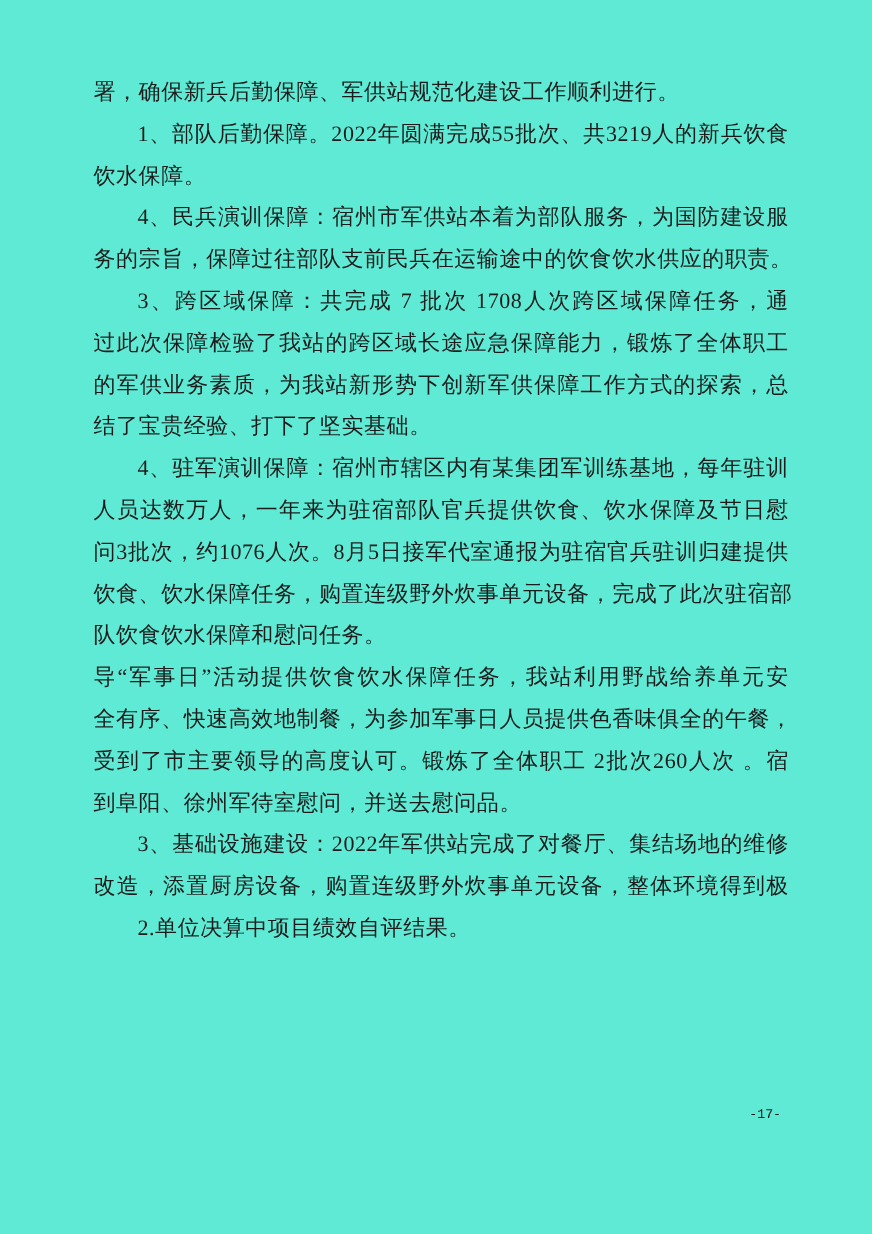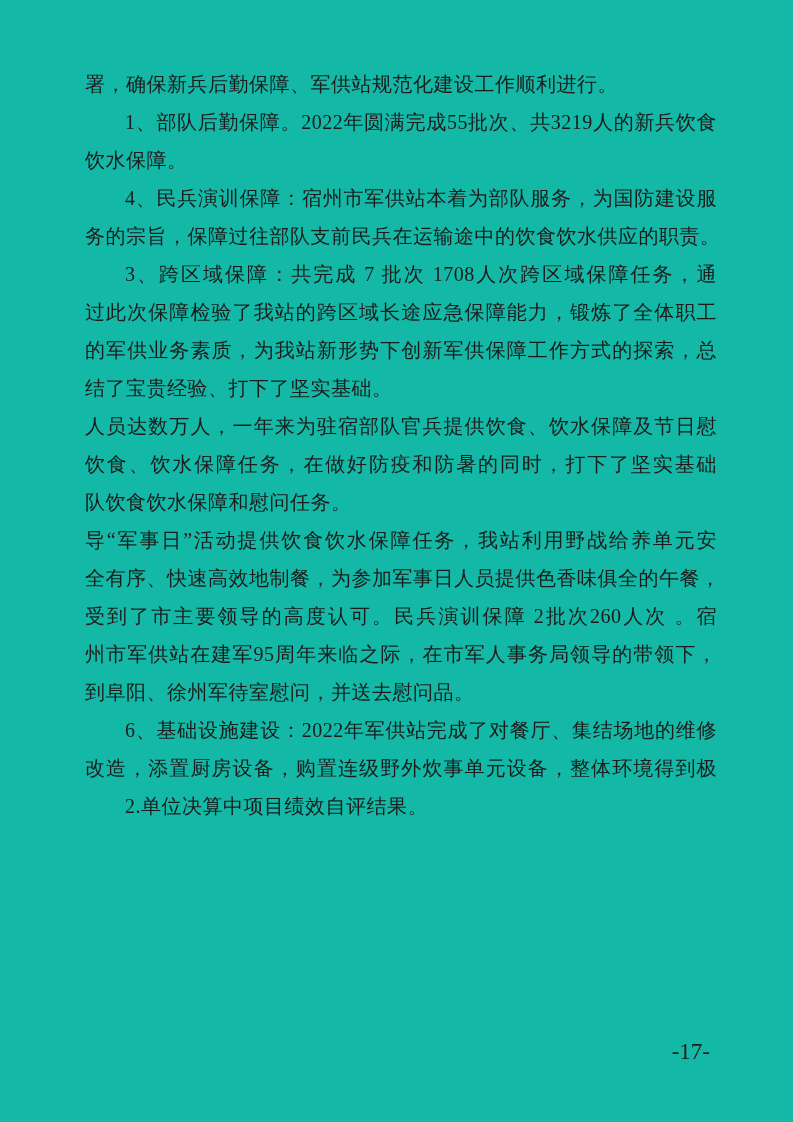--- a/index.html
+++ b/index.html
@@ -4,21 +4,21 @@
 <style>
   html, body {
     margin: 0;
     padding: 0;
     background: #ffffff;
   }
   .page {
     position: relative;
     width: 793px;
     height: 1122px;
-    background: #14b8a6;
+    background: #5eead4;
     overflow: hidden;
     font-family: "Liberation Serif", "DejaVu Serif", serif;
     color: #1c1c1c;
   }
   .doc-body {
     position: absolute;
     top: 65px;
     left: 85px;
     width: 632px;
   }
@@ -40,26 +40,26 @@
   }
   .line.last {
     text-align: left;
     text-align-last: left;
   }
   .line.indent {
     text-indent: 40px;
   }
   .page-footer {
     position: absolute;
-    top: 1041px;
+    top: 1002px;
     right: 83px;
-    font-size: 23px;
+    font-size: 12px;
     line-height: 22px;
     color: #1c1c1c;
-    font-family: Liberation Serif, serif;
+    font-family: Liberation Mono, monospace;
   }
 </style>
 </head>
 <body>
 
 <div class="page">
   <div class="doc-body">
       <div class="paragraph">
         <div class="line last">署，确保新兵后勤保障、军供站规范化建设工作顺利进行。</div>
       </div>
@@ -71,33 +71,34 @@
         <div class="line indent">4、民兵演训保障：宿州市军供站本着为部队服务，为国防建设服</div>
         <div class="line last">务的宗旨，保障过往部队支前民兵在运输途中的饮食饮水供应的职责。</div>
       </div>
       <div class="paragraph">
         <div class="line indent">3、跨区域保障：共完成 7 批次  1708人次跨区域保障任务，通</div>
         <div class="line">过此次保障检验了我站的跨区域长途应急保障能力，锻炼了全体职工</div>
         <div class="line">的军供业务素质，为我站新形势下创新军供保障工作方式的探索，总</div>
         <div class="line last">结了宝贵经验、打下了坚实基础。</div>
       </div>
       <div class="paragraph">
+        <div class="line indent">4、驻军演训保障：宿州市辖区内有某集团军训练基地，每年驻训</div>
         <div class="line">人员达数万人，一年来为驻宿部队官兵提供饮食、饮水保障及节日慰</div>
-        <div class="line">饮食、饮水保障任务，在做好防疫和防暑的同时，打下了坚实基础</div>
+        <div class="line">问3批次，约1076人次。8月5日接军代室通报为驻宿官兵驻训归建提供</div>
+        <div class="line">饮食、饮水保障任务，购置连级野外炊事单元设备，完成了此次驻宿部</div>
         <div class="line last">队饮食饮水保障和慰问任务。</div>
       </div>
       <div class="paragraph">
         <div class="line">导“军事日”活动提供饮食饮水保障任务，我站利用野战给养单元安</div>
         <div class="line">全有序、快速高效地制餐，为参加军事日人员提供色香味俱全的午餐，</div>
-        <div class="line">受到了市主要领导的高度认可。民兵演训保障 2批次260人次 。宿</div>
-        <div class="line">州市军供站在建军95周年来临之际，在市军人事务局领导的带领下，</div>
+        <div class="line">受到了市主要领导的高度认可。锻炼了全体职工 2批次260人次 。宿</div>
         <div class="line last">到阜阳、徐州军待室慰问，并送去慰问品。</div>
       </div>
       <div class="paragraph">
-        <div class="line indent">6、基础设施建设：2022年军供站完成了对餐厅、集结场地的维修</div>
+        <div class="line indent">3、基础设施建设：2022年军供站完成了对餐厅、集结场地的维修</div>
         <div class="line">改造，添置厨房设备，购置连级野外炊事单元设备，整体环境得到极</div>
       </div>
       <div class="paragraph bold">
         <div class="line last indent">2.单位决算中项目绩效自评结果。</div>
       </div>
     </div>
   <div class="page-footer">-17-</div>
 </div>
 
 </body></html>

